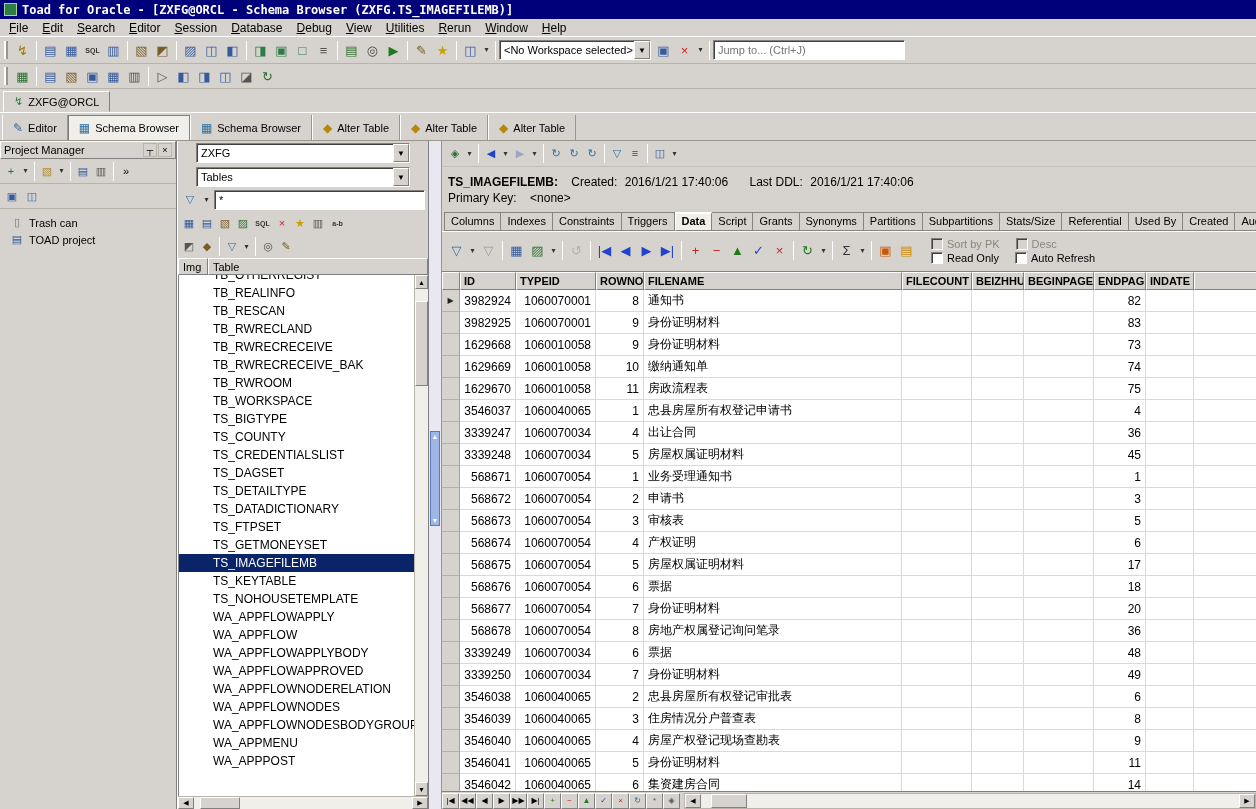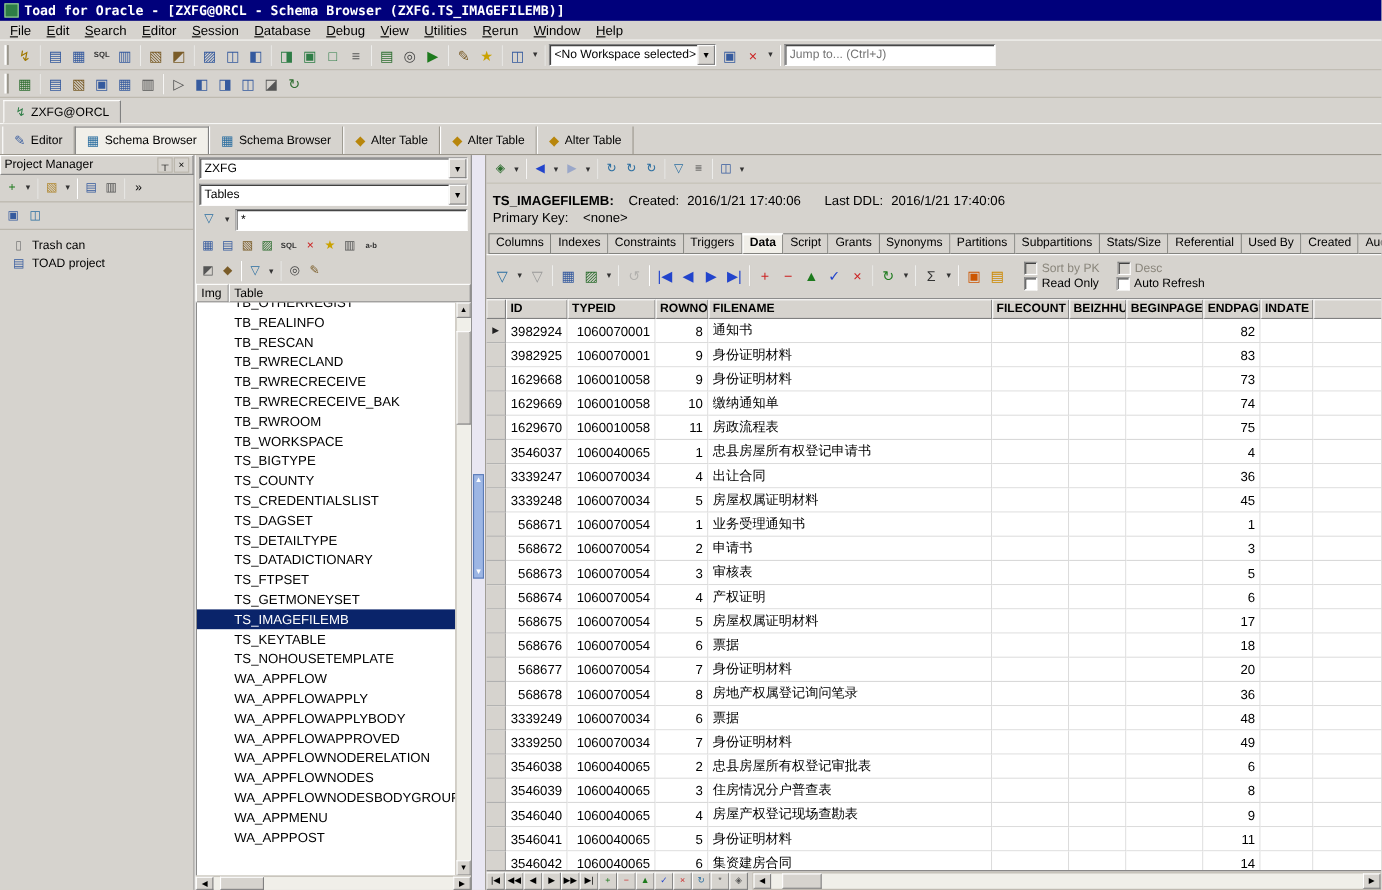--- a/index.html
+++ b/index.html
@@ -35,21 +35,21 @@
 .pm-header{height:18px;display:flex;align-items:center;padding:0 3px;border:1px solid;border-color:#fff #808080 #808080 #fff;background:#d6d3ce;font-size:11px;}
 .pm-header .ttl{flex:1;white-space:nowrap;overflow:hidden;}
 .pm-hbtn{width:14px;height:14px;display:flex;align-items:center;justify-content:center;font-size:9px;border:1px solid #b8b4aa;margin-left:1px;}
 .pm-toolbar{height:25px;display:flex;align-items:center;padding:0 2px;border-bottom:1px solid #b8b4aa;}
 .pm-tabs{height:25px;display:flex;align-items:center;gap:2px;padding:2px 3px;border-bottom:1px solid #b8b4aa;}
 .pm-tree{flex:1;padding:5px 2px;overflow:hidden;}
 .tree-item{display:flex;align-items:center;gap:5px;height:17px;padding-left:8px;white-space:nowrap;font-size:11px;}
 .tree-icon{width:14px;text-align:center;font-size:11px;}
 
 .browser{width:252px;display:flex;flex-direction:column;border-left:1px solid #fff;border-right:1px solid #808080;background:#d6d3ce;}
-.browser .pad{padding:2px 3px 0;}
+.browser .pad{padding:2px 18px 0;}
 .filter-row{display:flex;align-items:center;gap:2px;padding:2px 3px;}
 .obj-toolbar{display:flex;align-items:center;flex-wrap:wrap;padding:1px 2px;}
 .list-header{display:flex;height:17px;flex:none;}
 .lh-cell{background:#d6d3ce;border:1px solid;border-color:#fff #808080 #808080 #fff;padding:0 4px;font-size:11px;display:flex;align-items:center;}
 .list-wrap{flex:1;display:flex;overflow:hidden;background:#fff;border-left:1px solid #808080;}
 .list-items{flex:1;overflow:hidden;padding-top:0;}
 .list-item{height:18px;line-height:18px;padding-left:34px;font-size:12px;white-space:nowrap;cursor:default;}
 .list-item:first-child{margin-top:-9px;}
 .list-item.selected{background:#0a246a;color:#fff;}
 .vscroll{width:14px;display:flex;flex-direction:column;background:#f0efe9;border-left:1px solid #b8b4aa;flex:none;}
@@ -315,22 +315,22 @@
             <div class="list-item">TS_COUNTY</div>
             <div class="list-item">TS_CREDENTIALSLIST</div>
             <div class="list-item">TS_DAGSET</div>
             <div class="list-item">TS_DETAILTYPE</div>
             <div class="list-item">TS_DATADICTIONARY</div>
             <div class="list-item">TS_FTPSET</div>
             <div class="list-item">TS_GETMONEYSET</div>
             <div class="list-item selected">TS_IMAGEFILEMB</div>
             <div class="list-item">TS_KEYTABLE</div>
             <div class="list-item">TS_NOHOUSETEMPLATE</div>
+            <div class="list-item">WA_APPFLOWAPPLY</div>
             <div class="list-item">WA_APPFLOW</div>
-            <div class="list-item">WA_APPFLOWAPPLY</div>
             <div class="list-item">WA_APPFLOWAPPLYBODY</div>
             <div class="list-item">WA_APPFLOWAPPROVED</div>
             <div class="list-item">WA_APPFLOWNODERELATION</div>
             <div class="list-item">WA_APPFLOWNODES</div>
             <div class="list-item">WA_APPFLOWNODESBODYGROUP</div>
             <div class="list-item">WA_APPMENU</div>
             <div class="list-item">WA_APPPOST</div>
           </div>
         <div class="vscroll">
           <div class="sbtn">▲</div>

